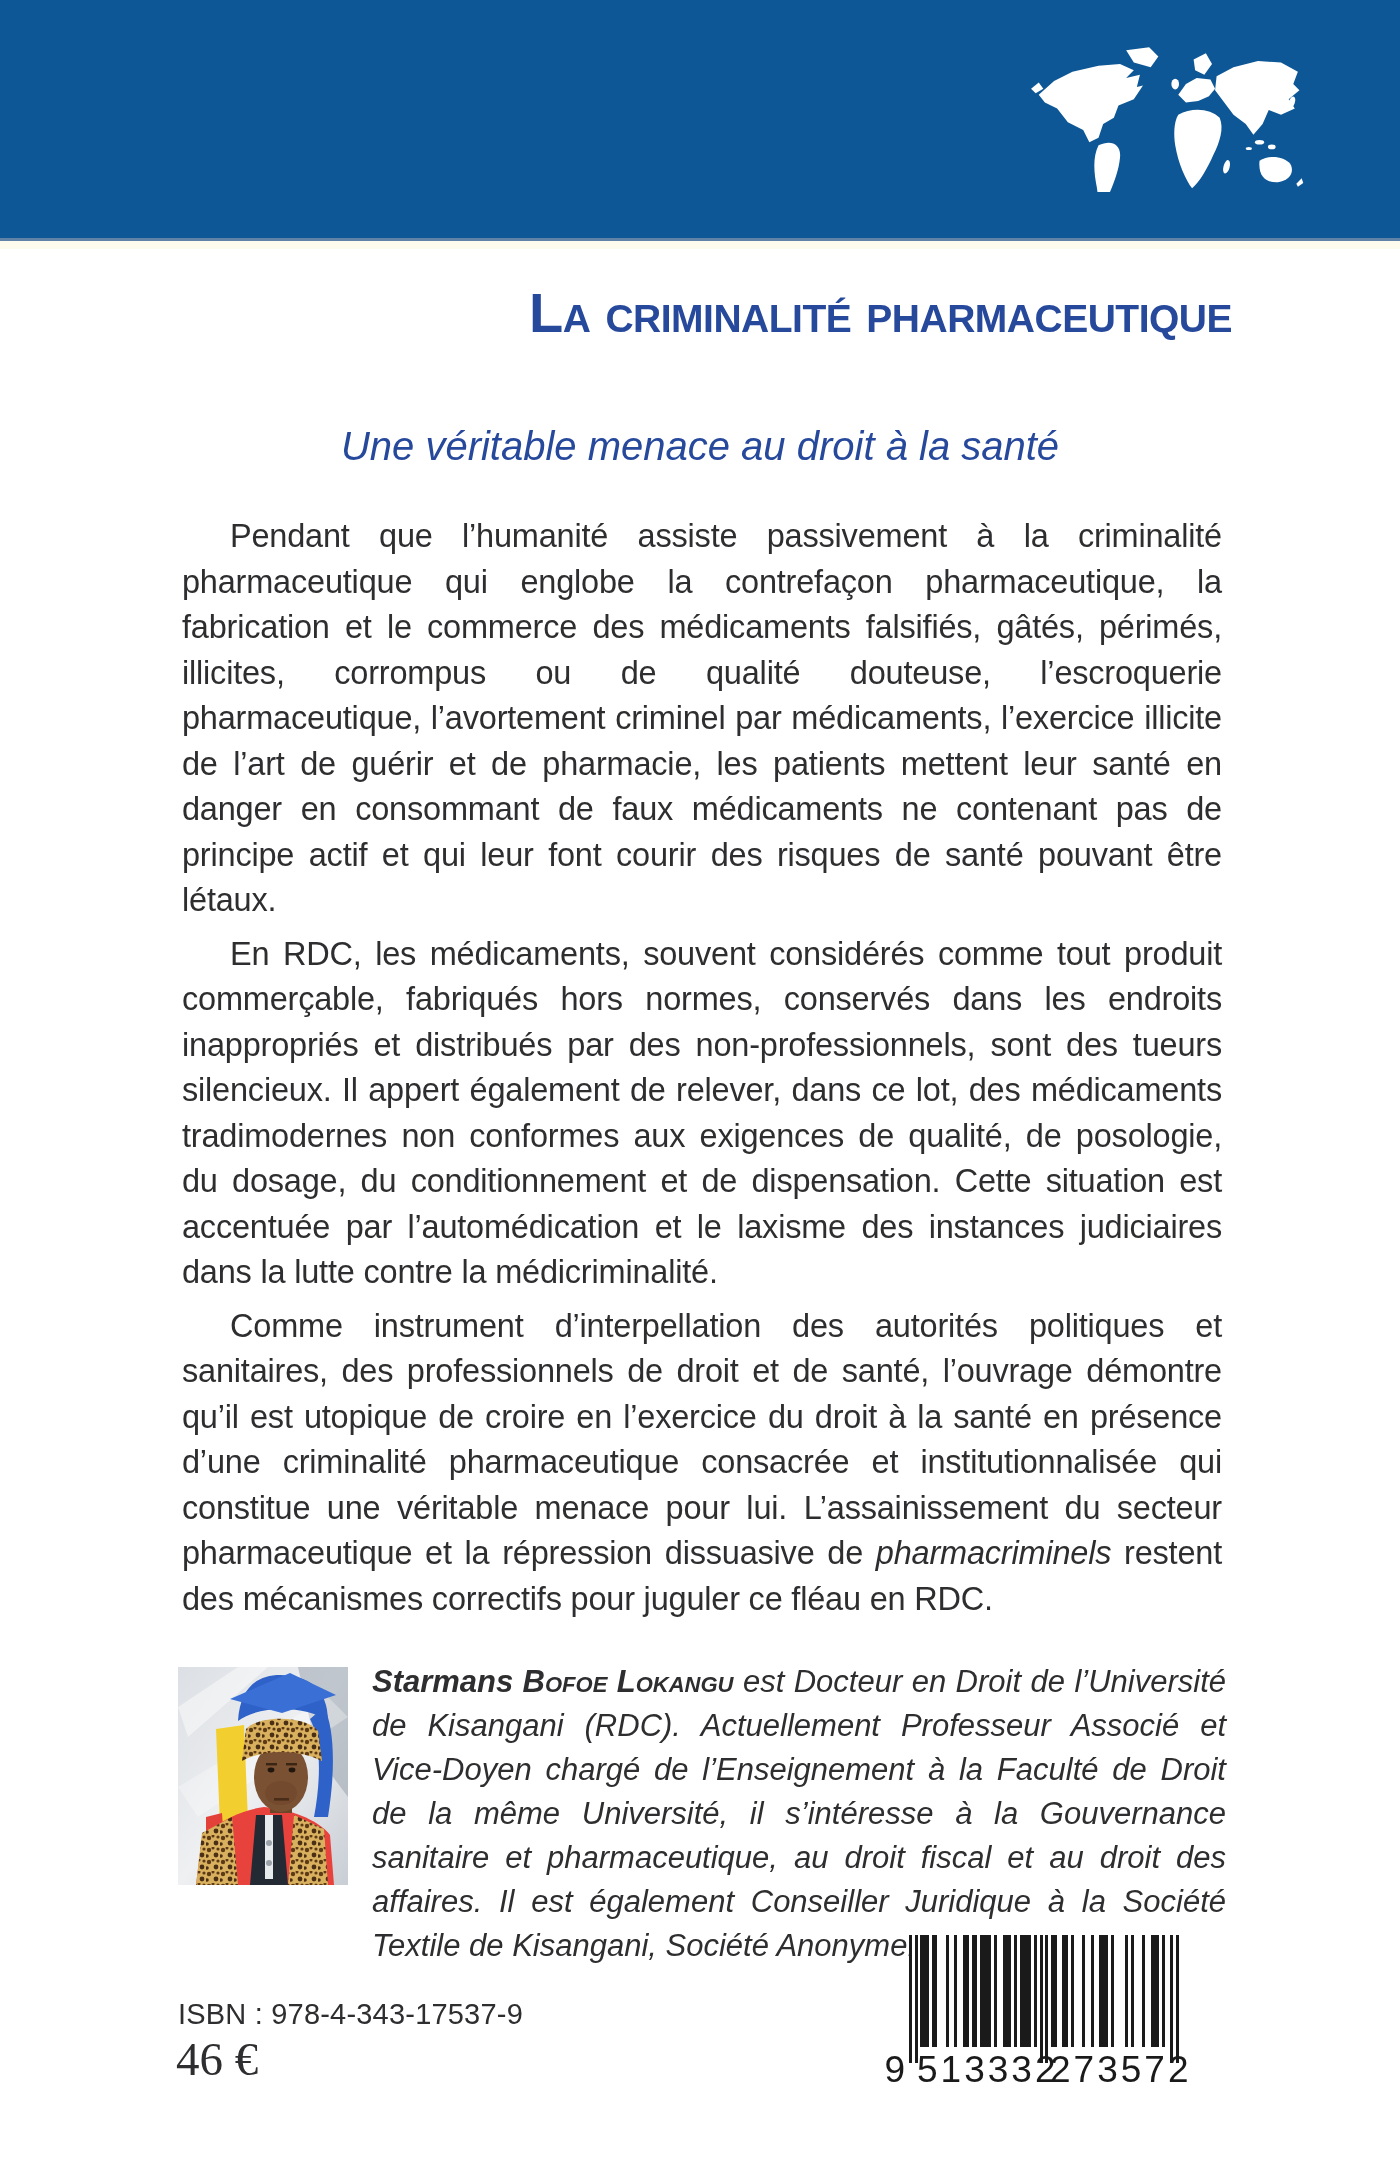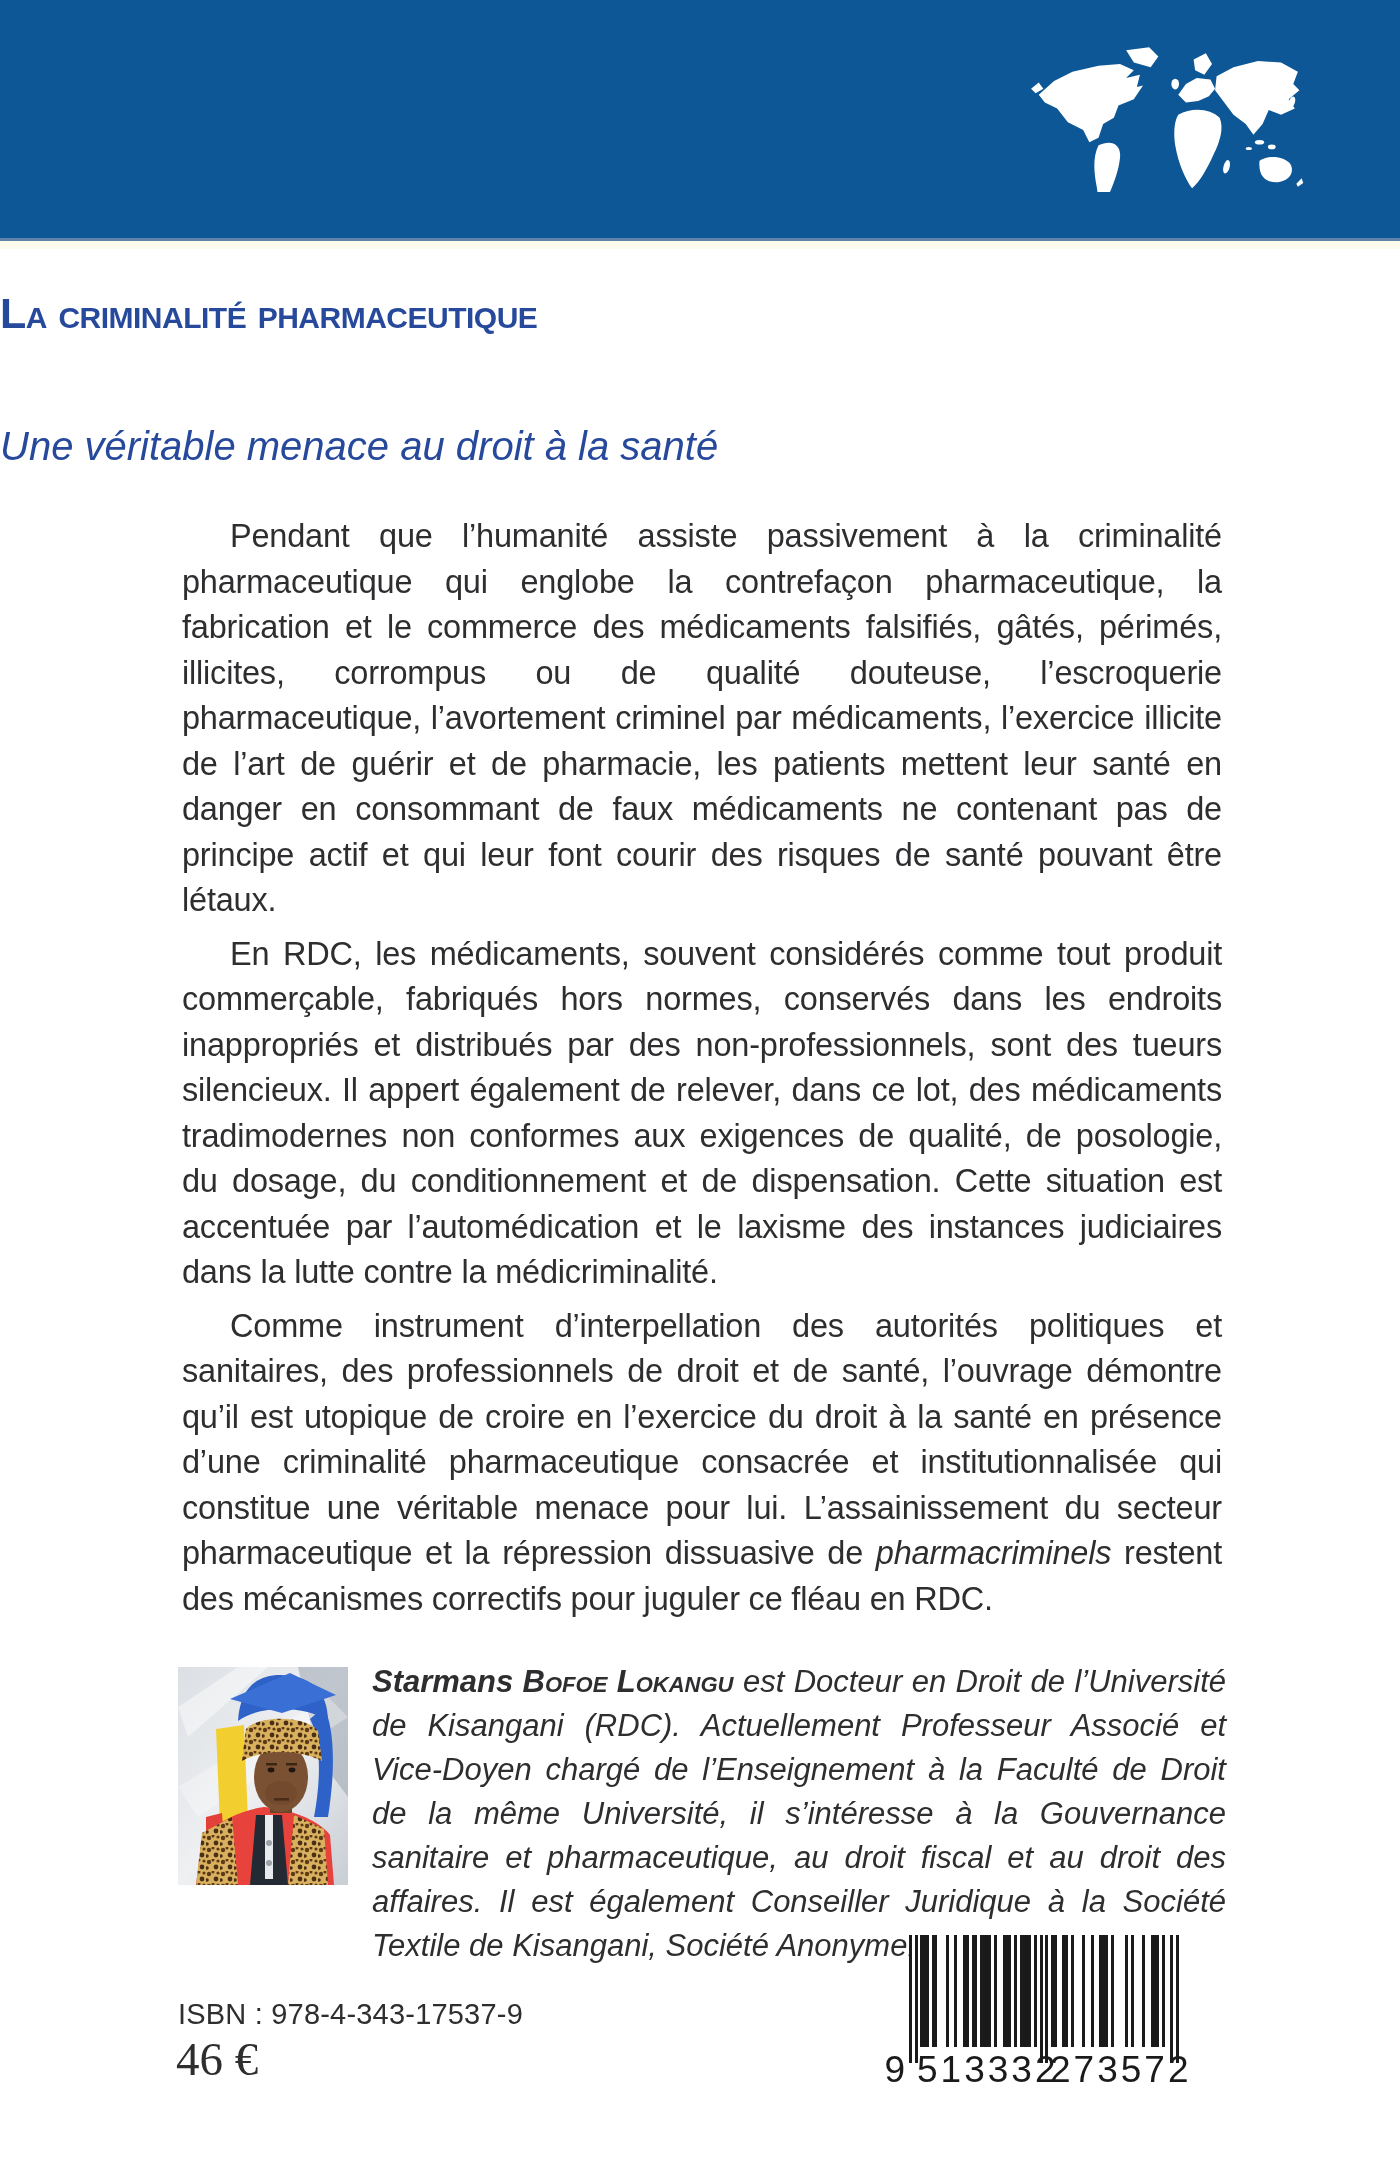--- a/index.html
+++ b/index.html
@@ -25,27 +25,27 @@
   .band-underline{
     position:absolute;left:0;top:241px;width:1400px;height:8px;
     background:#fdfaee;
   }
   .worldmap{
     position:absolute;left:1028px;top:42px;width:276px;height:150px;
   }
   
   .title-block{
     position:absolute;left:0;top:283px;width:1232px;
-    text-align:left;color:var(--title-blue);
+    text-align:right;color:var(--title-blue);
     font-weight:bold;font-variant:small-caps;
-    font-size:43px;line-height:60px;letter-spacing:-0.5px;
+    font-size:56px;line-height:60px;letter-spacing:-0.5px;
   }
   .subtitle{
     position:absolute;left:0;top:424px;width:1400px;
-    color:var(--title-blue);
+    text-align:center;color:var(--title-blue);
     font-style:italic;font-size:40px;
   }
   
   .synopsis{
     position:absolute;left:174px;top:506px;width:1056px;
     font-size:32.5px;line-height:45.5px;
     text-align:justify;letter-spacing:-0.2px;
   }
   .synopsis p{margin:8px;text-indent:48px;}
   .p3-italic{font-style:italic;}

